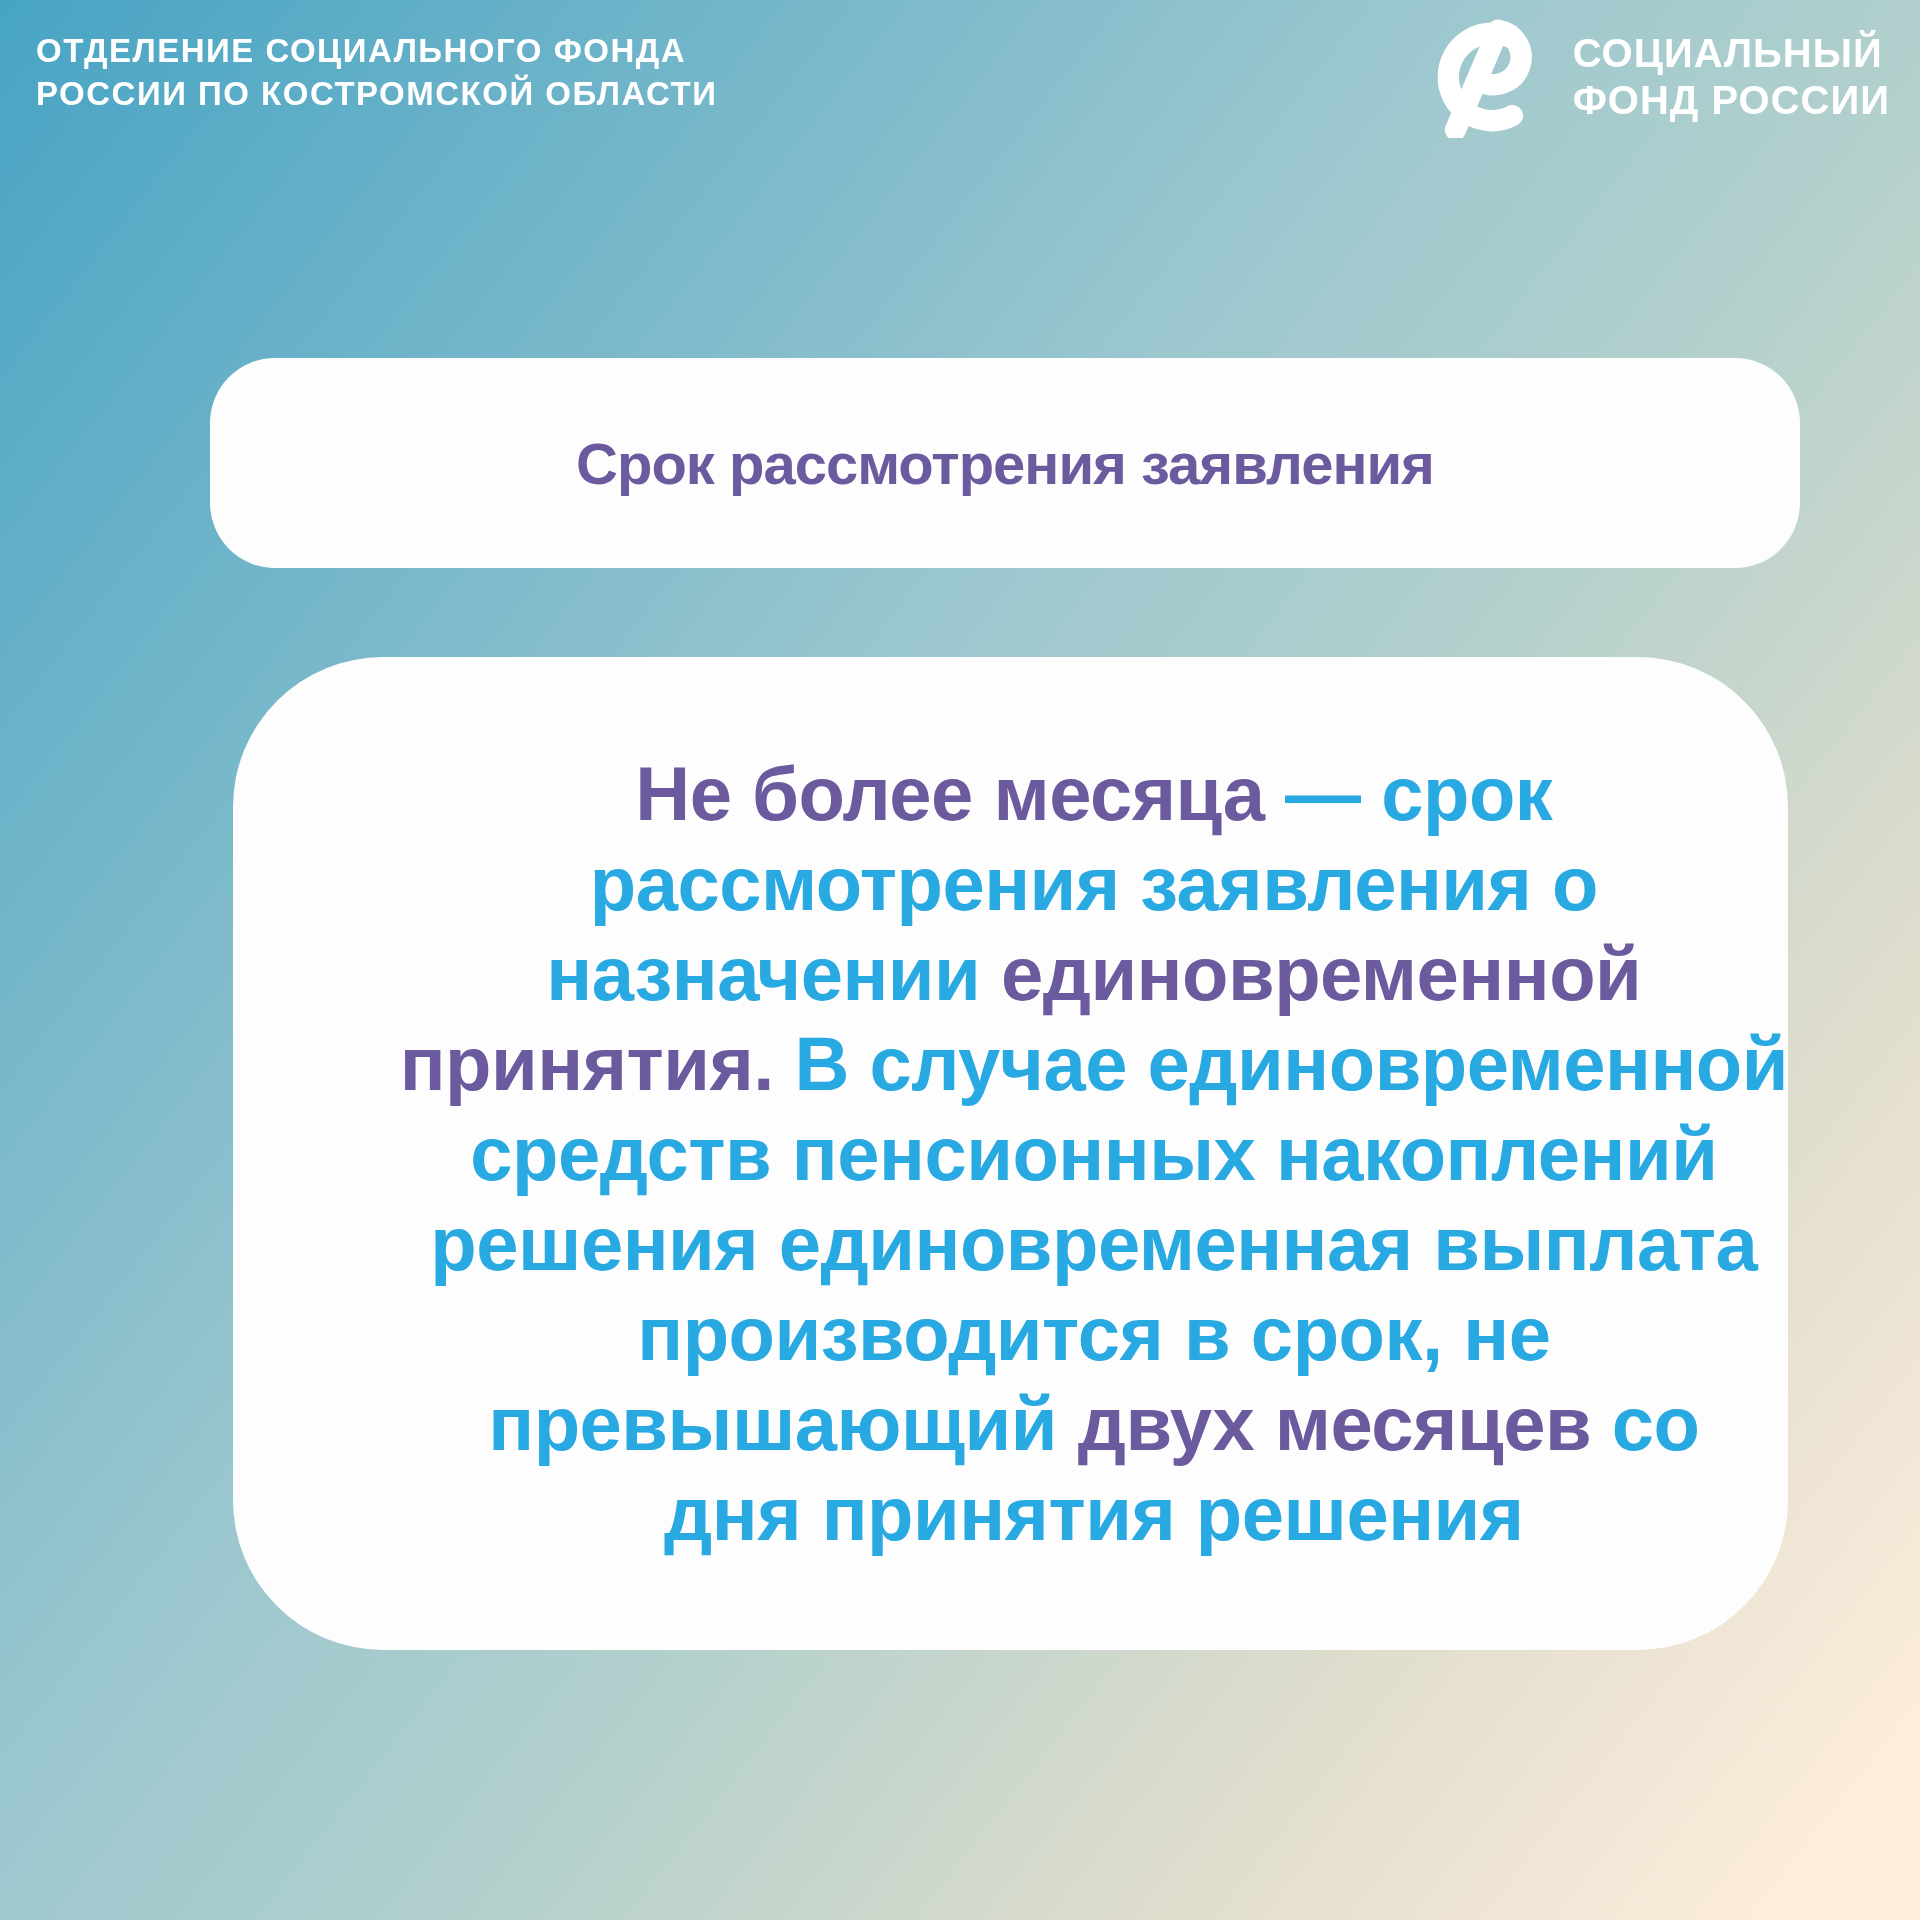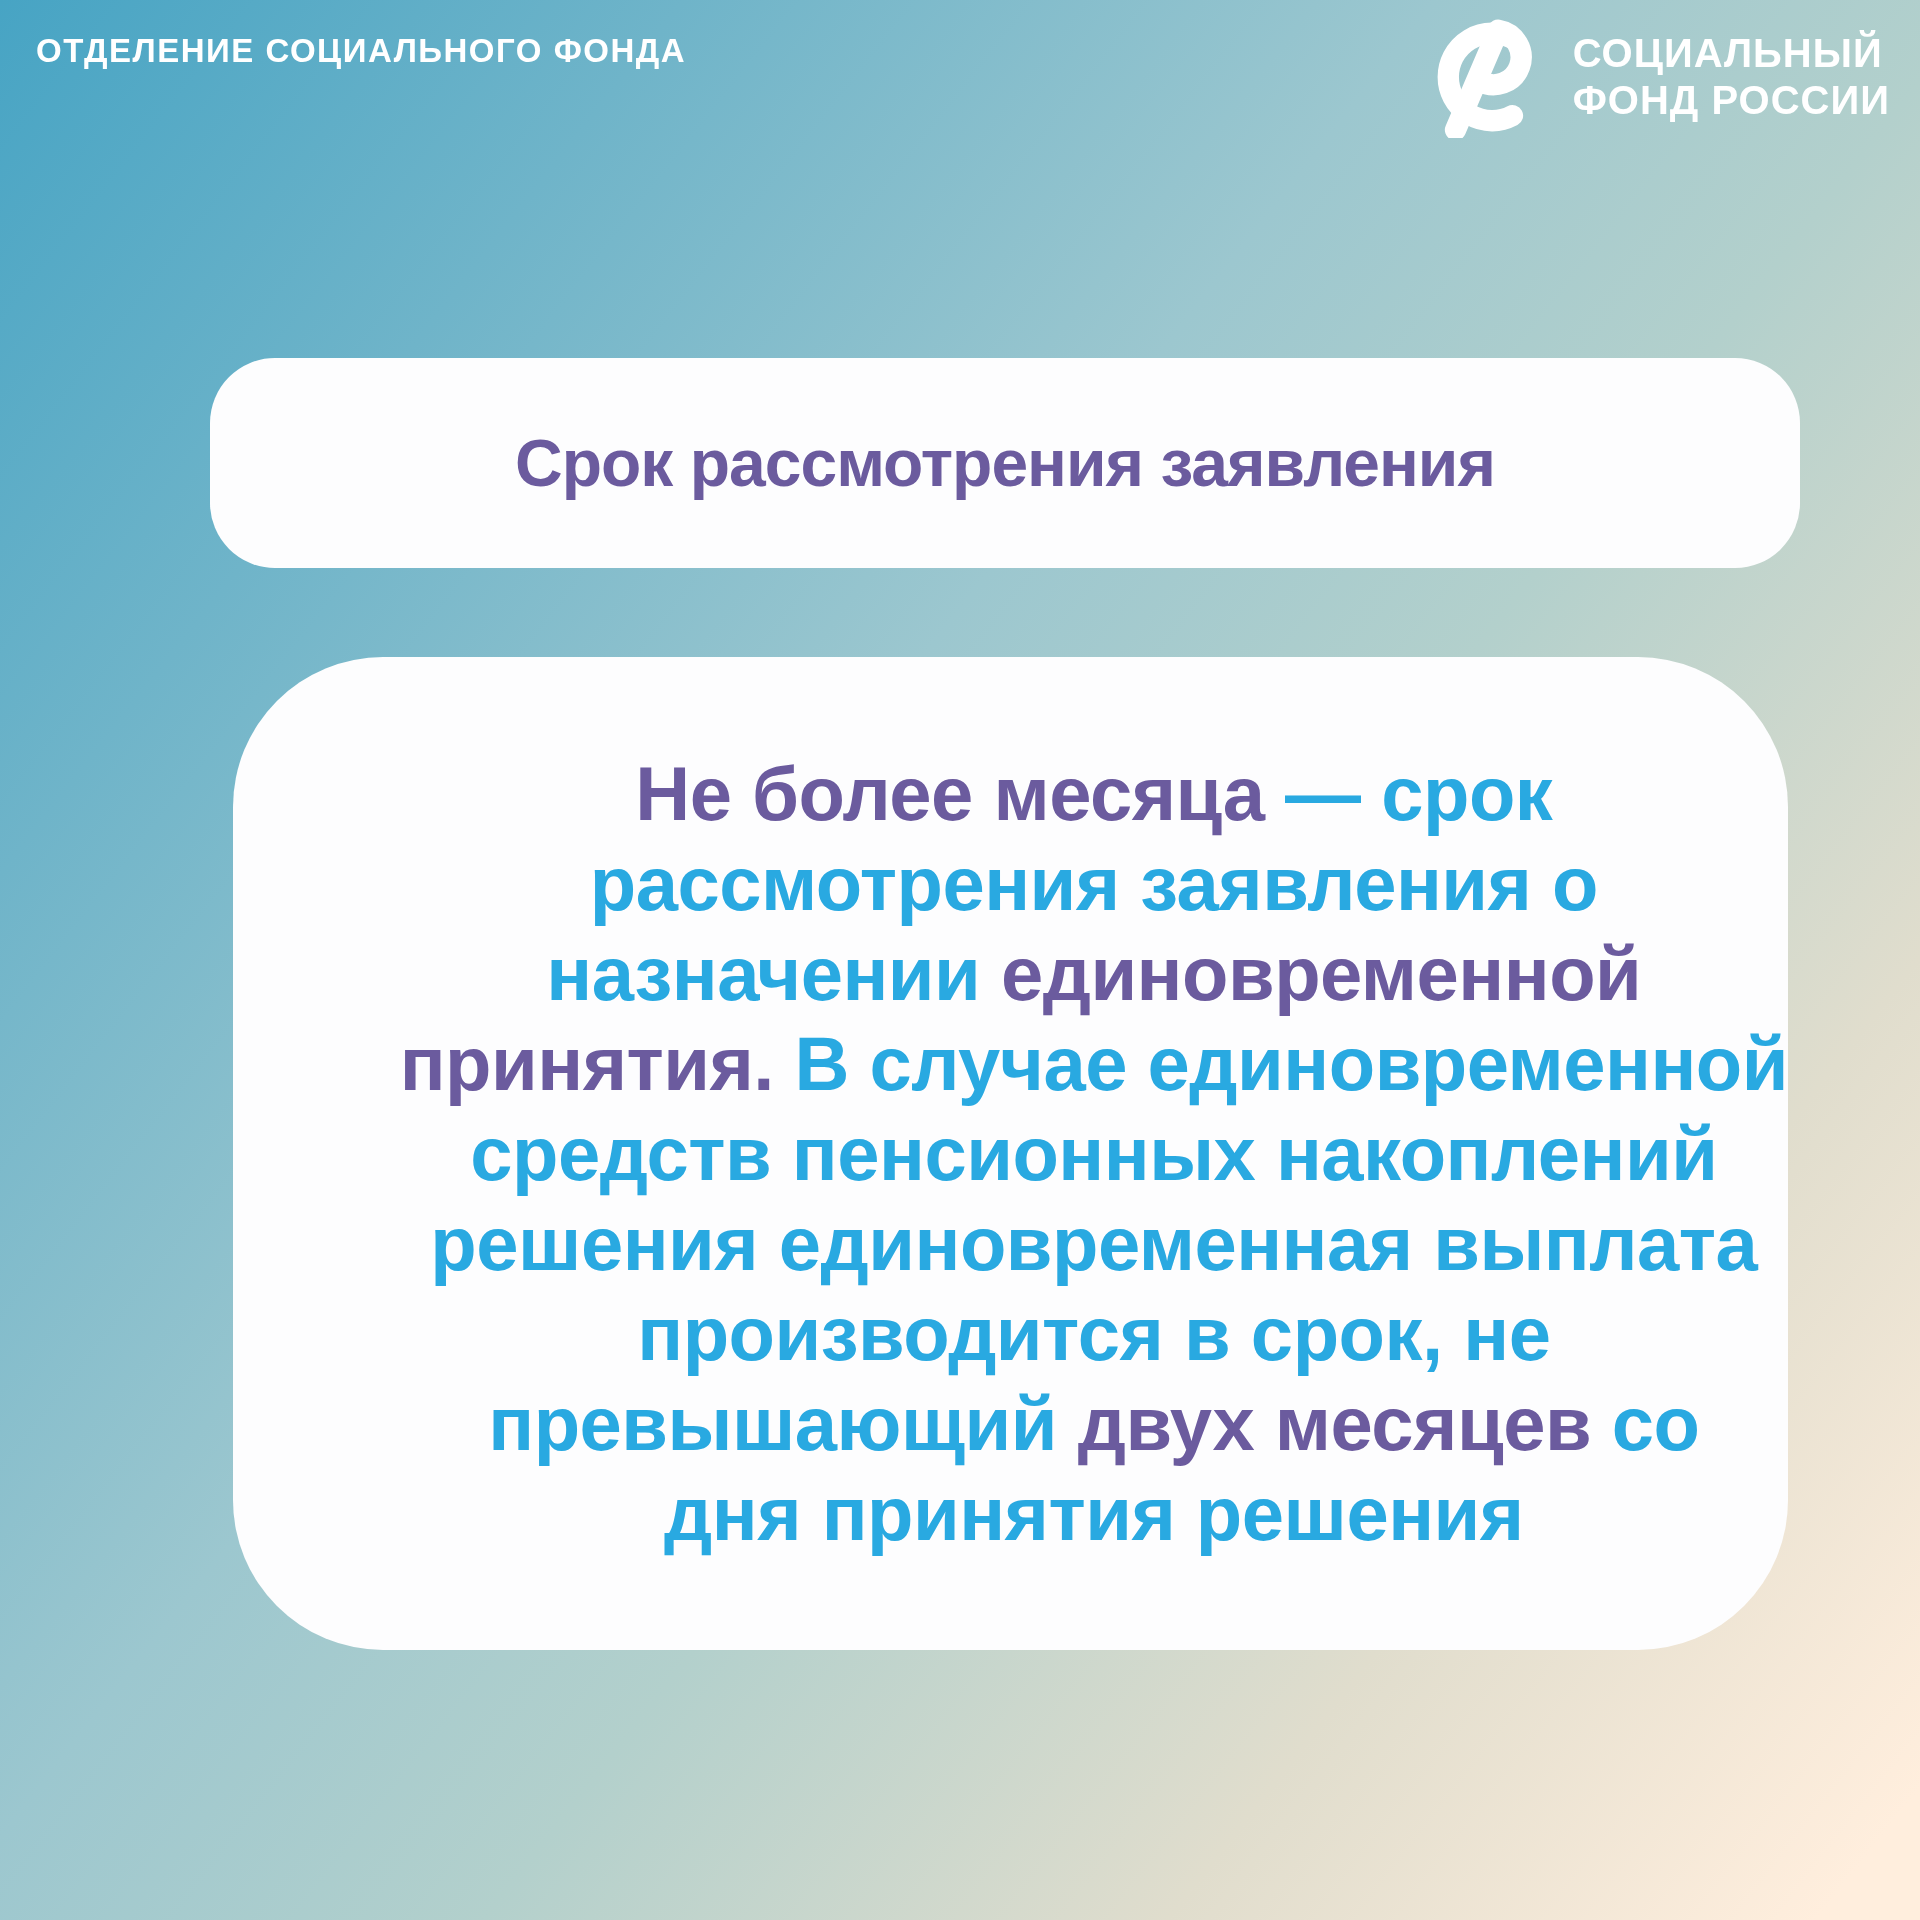--- a/index.html
+++ b/index.html
@@ -45,21 +45,21 @@
     letter-spacing:1px;text-transform:uppercase;
   }
   
   .title-card{
     position:absolute;left:210px;top:358px;width:1590px;height:210px;
     background:var(--card-bg);border-radius:65px;
     display:flex;align-items:center;justify-content:center;
   }
   .title{
     margin:0;color:var(--purple);
-    font-size:66px;font-weight:bold;letter-spacing:-1px;
+    font-size:58px;font-weight:bold;letter-spacing:-1px;
     white-space:nowrap;
   }
   
   .body-card{
     position:absolute;left:233px;top:657px;width:1555px;height:993px;
     background:var(--card-bg);border-radius:150px;
     display:flex;align-items:center;justify-content:flex-end;
   }
   .body-text{
     font-size:76px;font-weight:bold;line-height:90px;
@@ -68,20 +68,21 @@
   .c-purple{color:var(--purple);}
   .c-blue{color:var(--blue);}
 </style>
 </head>
 <body>
 
 <div class="page">
 
   <div class="header">
     <div>ОТДЕЛЕНИЕ СОЦИАЛЬНОГО ФОНДА</div>
+    <div>РОССИИ ПО КОСТРОМСКОЙ ОБЛАСТИ</div>
   </div>
 
   <div class="logo">
     <svg class="logo-mark" viewBox="0 0 130 120" aria-hidden="true">
       <path d="M92 22 A43 43 0 1 0 92 98" fill="none" stroke="#ffffff" stroke-width="21" stroke-linecap="round"></path>
       <path d="M36 112 L78 14 A27 27 0 1 1 60 64" fill="none" stroke="#ffffff" stroke-width="21" stroke-linecap="round" stroke-linejoin="round"></path>
     </svg>
     <div class="logo-text">
       <div>СОЦИАЛЬНЫЙ</div>
       <div>ФОНД РОССИИ</div>

